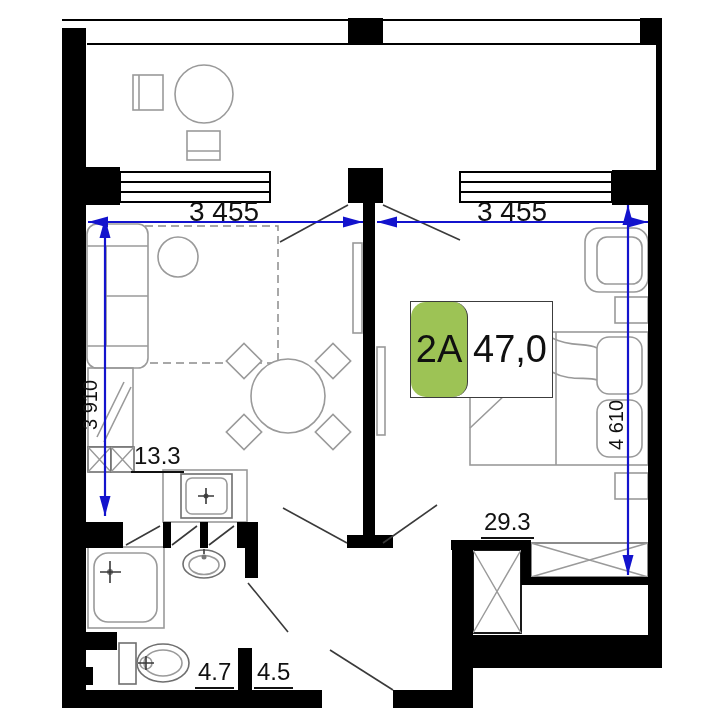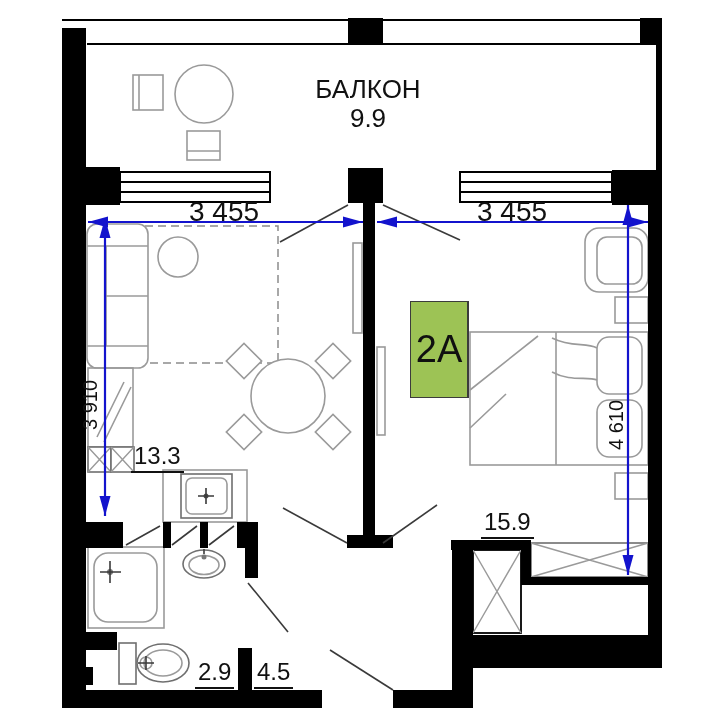--- a/index.html
+++ b/index.html
@@ -17,21 +17,21 @@
   .vl{left:79px;top:330px;height:100px;}
   .vr{left:605px;top:352px;height:98px;}
   .area{position:absolute;font-size:24px;border-bottom:2.5px solid #111;padding:0 3px 1px 3px;text-align:right;}
   .a-kitchen{left:131px;top:442px;}
   .a-bedroom{left:481px;top:508px;}
   .a-bath{left:195px;top:658px;}
   .a-hall{left:254px;top:658px;}
   .badge{position:absolute;left:410px;top:301px;height:97px;display:flex;
          border:1.5px solid #3c3c3c;box-sizing:border-box;background:#fff;}
   .badge .g{width:56px;background:#9dc355;display:flex;align-items:center;justify-content:center;
-            font-size:38px;color:#101010;border-right:1.5px solid #3c3c3c;}
+            font-size:38px;color:#101010;border-right:1.5px solid #3c3c3c;border-radius:15px;}
   .badge .w{width:84px;background:#ffffff;display:flex;align-items:center;justify-content:center;
             font-size:38px;color:#101010;}
 </style>
 </head>
 <body>
 
 <div id="plan">
 
 <svg width="725" height="725" viewBox="0 0 725 725">
   <defs></defs>
@@ -204,30 +204,29 @@
     <polygon class="dimf" points="648,222 628,216.5 628,227.5"></polygon>
     <path class="dim" d="M105,220 V516"></path>
     <polygon class="dimf" points="105,218 99.5,238 110.5,238"></polygon>
     <polygon class="dimf" points="105,516 99.5,496 110.5,496"></polygon>
     <path class="dim" d="M628,205 V575"></path>
     <polygon class="dimf" points="628,205 622.5,225 633.5,225"></polygon>
     <polygon class="dimf" points="628,575 622.5,555 633.5,555"></polygon>
   </g>
 </svg>
 
-<div class="lbl balcony-name center">БАЛКОН</div>
-<div class="lbl balcony-area center">9.9</div>
 
 <div class="lbl dimtxt dtl center">3 455</div>
 <div class="lbl dimtxt dtr center">3 455</div>
 <div class="v vl">3 910</div>
 <div class="v vr">4 610</div>
 
 <div class="area a-kitchen">13.3</div>
-<div class="area a-bedroom">15.9</div>
-<div class="area a-bath">2.9</div>
+<div class="area a-bedroom">29.3</div>
+<div class="area a-bath">4.7</div>
 <div class="area a-hall">4.5</div>
 
 <div class="badge">
   <div class="g">2A</div>
+  <div class="w">47,0</div>
 </div>
 
 </div>
 
 </body></html>

